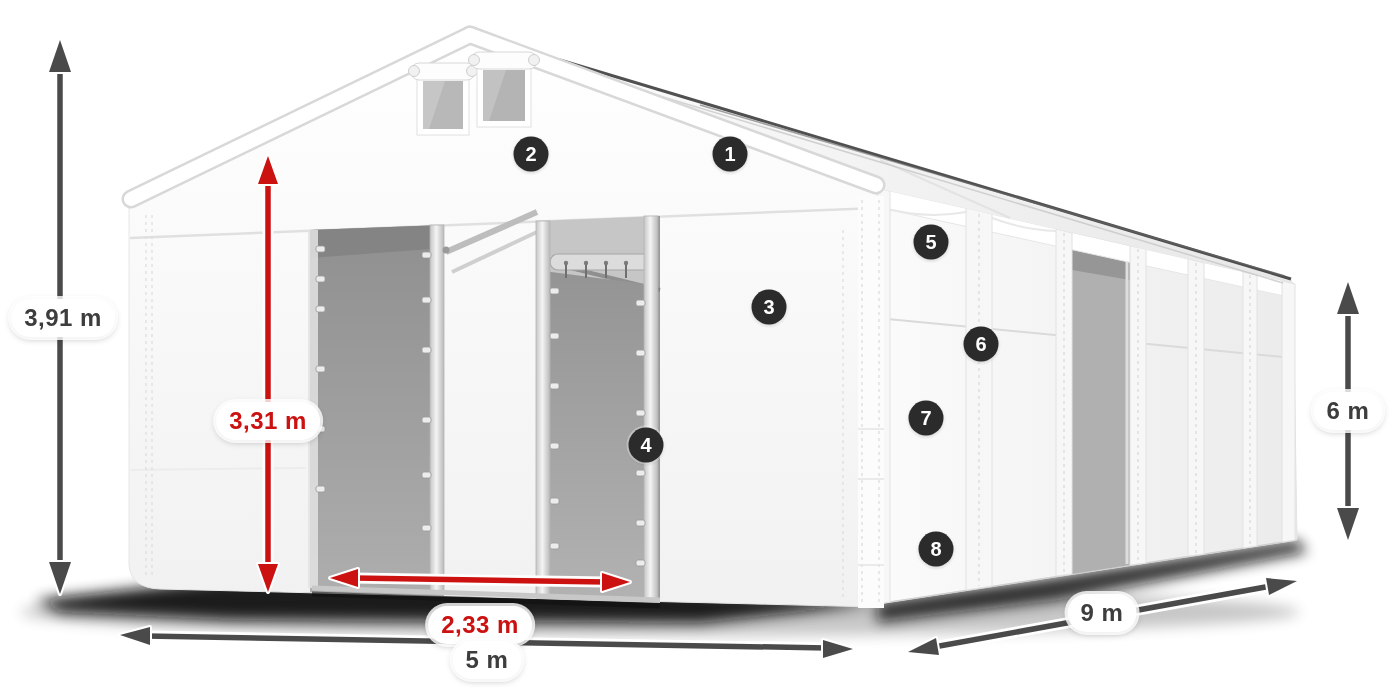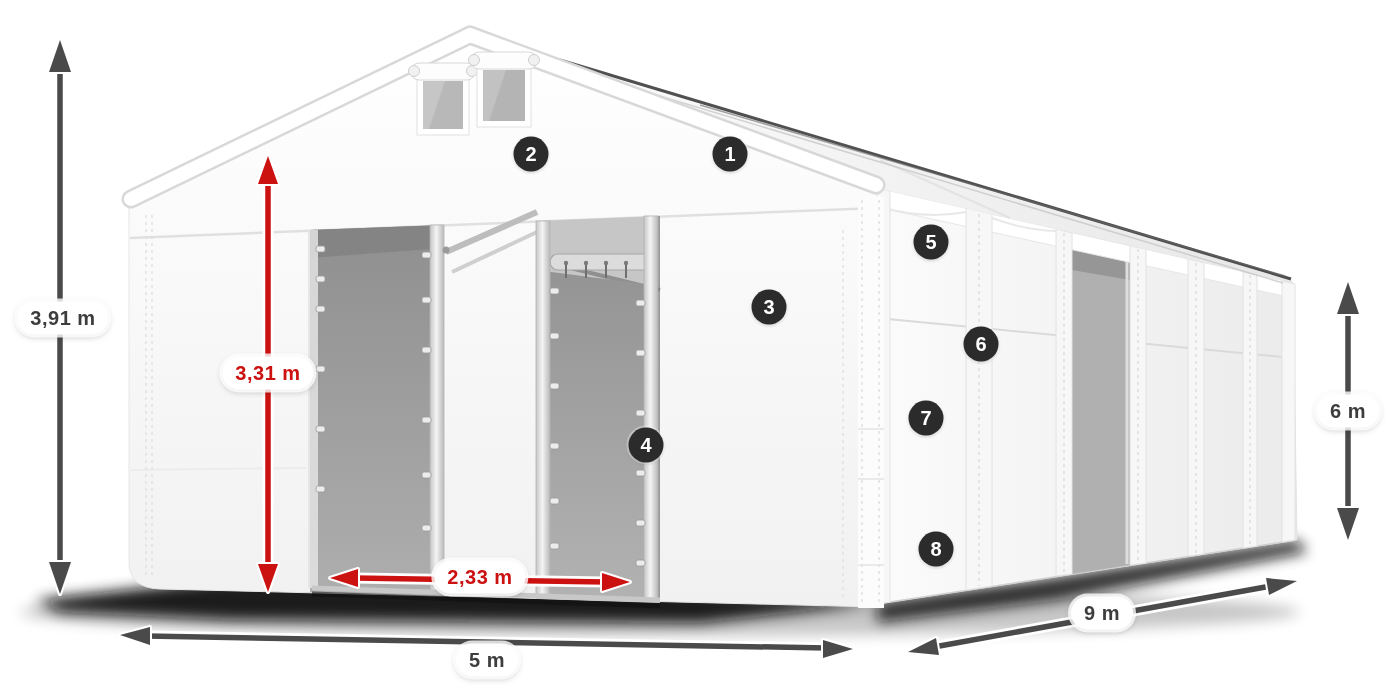--- a/index.html
+++ b/index.html
@@ -7,25 +7,25 @@
     position:relative; width:1400px; height:700px; overflow:hidden; background:#ffffff;
     font-family:"Liberation Sans", sans-serif;
   }
   .stage svg { position:absolute; left:0; top:0; }
 
   
   .pill {
     position:absolute; transform:translate(-50%,-50%);
     background:var(--label-bg,#ffffff);
     border-radius:20px; padding:4px 13px;
-    font-weight:bold; font-size:20px; line-height:1.25; letter-spacing:.5px;
+    font-weight:bold; font-size:24px; line-height:1.25; letter-spacing:.5px;
     color:var(--label-text,#3d3d3d); white-space:nowrap;
     box-shadow:0 0 0 3px rgba(255,255,255,.8), 0 2px 7px rgba(0,0,0,.28);
   }
-  .pill.red { color:var(--dimension-red,#cc1111); }
+  .pill.red { color:var(--dimension-red,#cc1111);margin-top:48px; }
 
   
   .badge {
     position:absolute; transform:translate(-50%,-50%);
     width:35px; height:35px; border-radius:50%;
     background:var(--marker-bg,#2b2b2b); color:var(--marker-text,#ffffff);
     font-weight:bold; font-size:20px; line-height:35px; text-align:center;
     box-shadow:0 0 0 2px rgba(255,255,255,.35), 0 1px 3px rgba(0,0,0,.3);
   }
 

